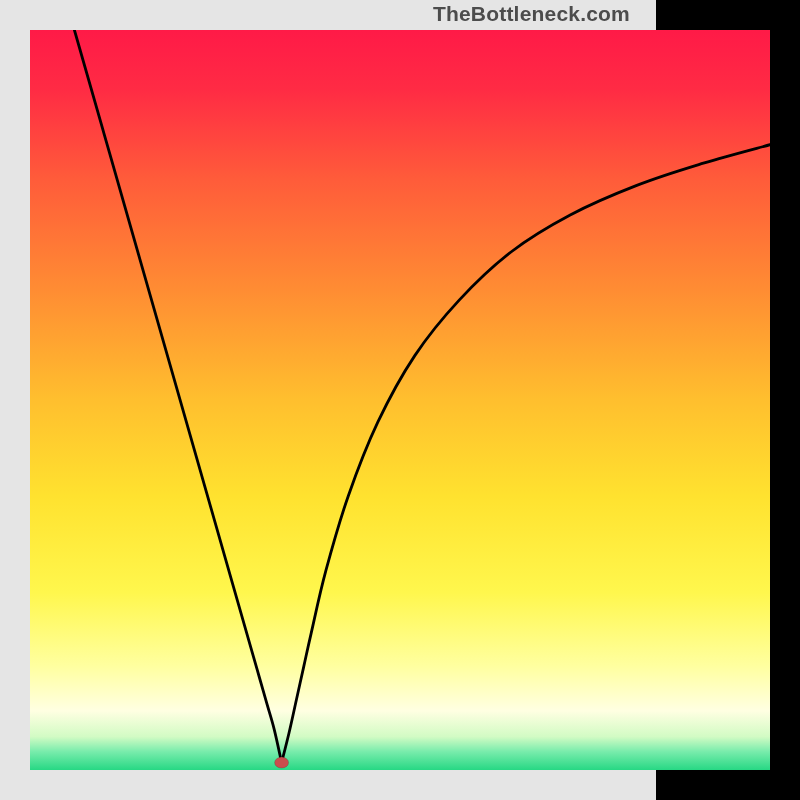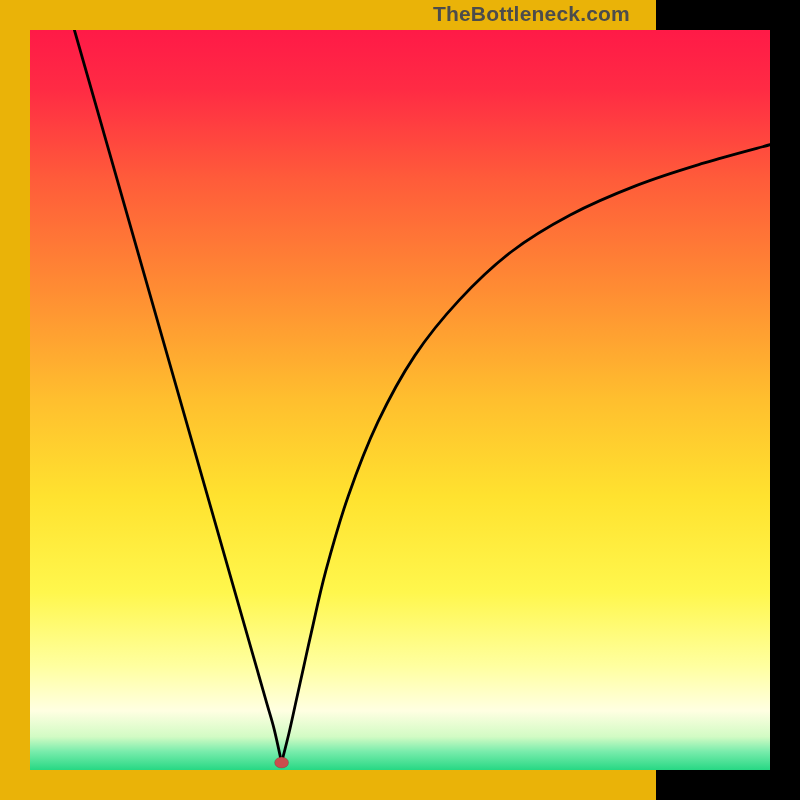--- a/index.html
+++ b/index.html
@@ -8,21 +8,21 @@
     width: 800px;
     height: 800px;
     background: #000;
     font-family: Arial, Helvetica, sans-serif;
     overflow: hidden;
   }
   .frame {
     position: absolute;
     top: 0; left: 0;
     width: 656px; height: 800px;
-    background: #eab308;
+    background: #e5e5e5;
   }
   .plot-area {
     position: absolute;
     top: 30px;
     left: 30px;
     width: 740px;
     height: 740px;
     overflow: hidden;
   }
   .watermark {

